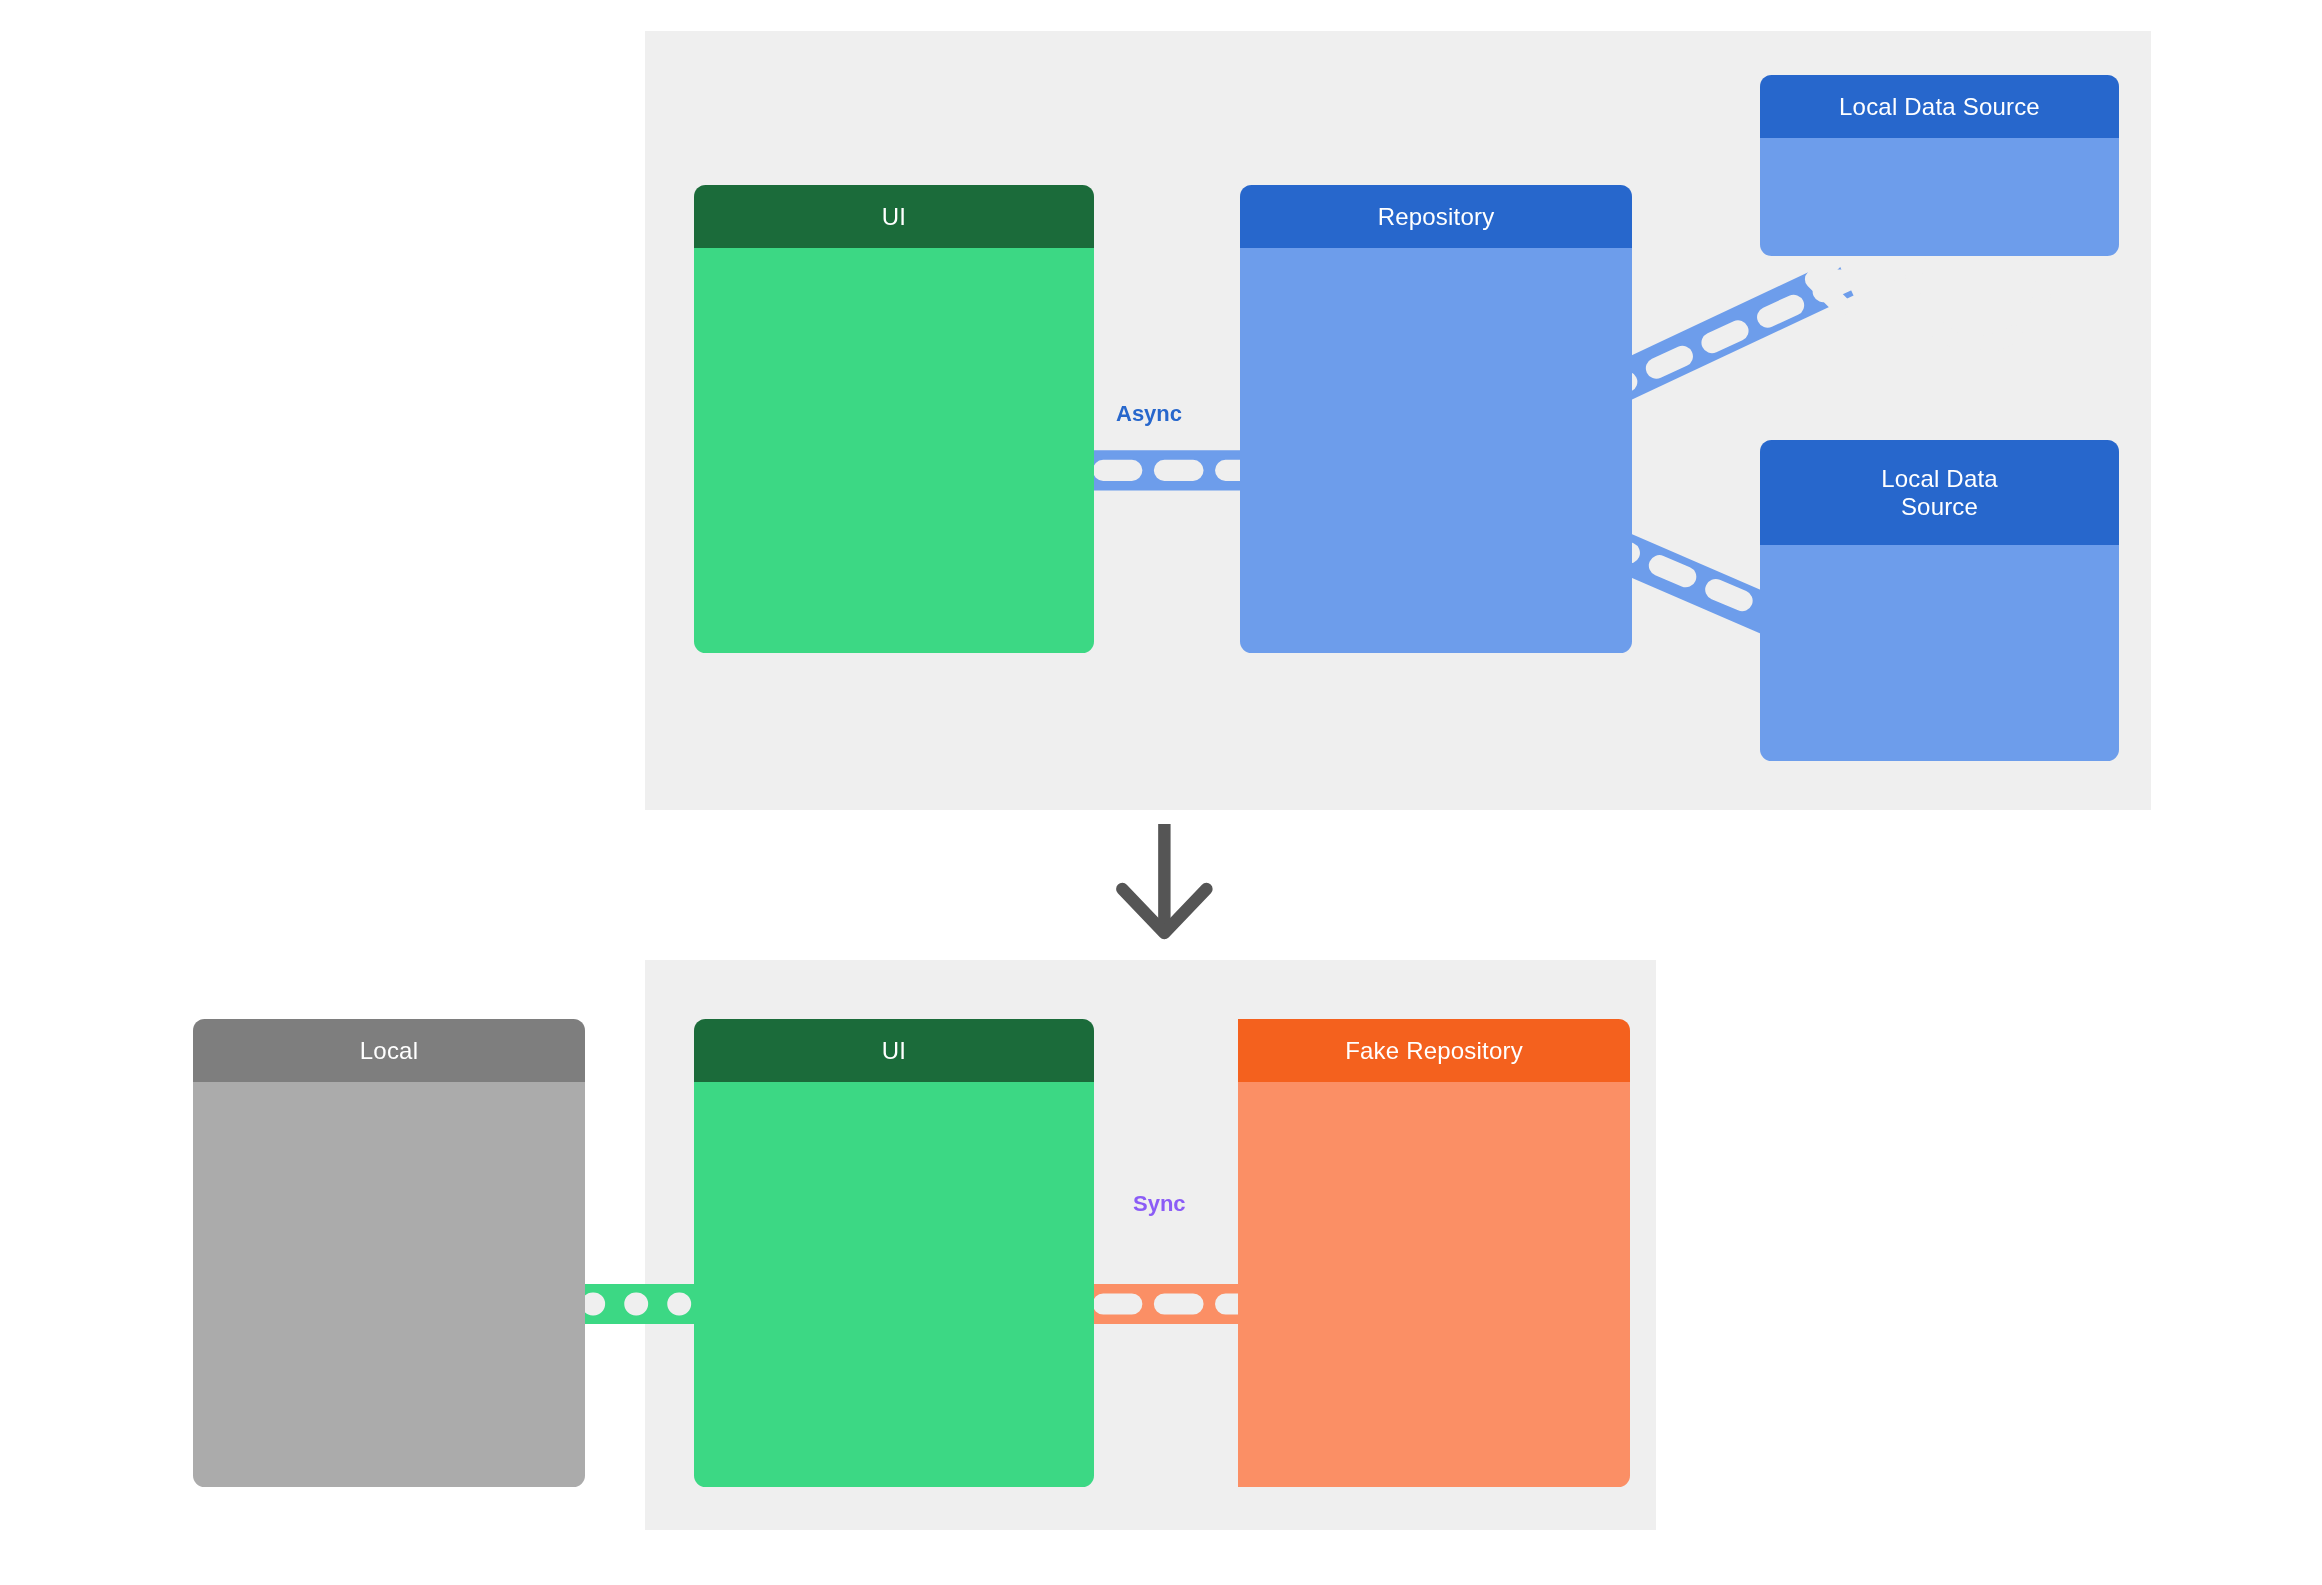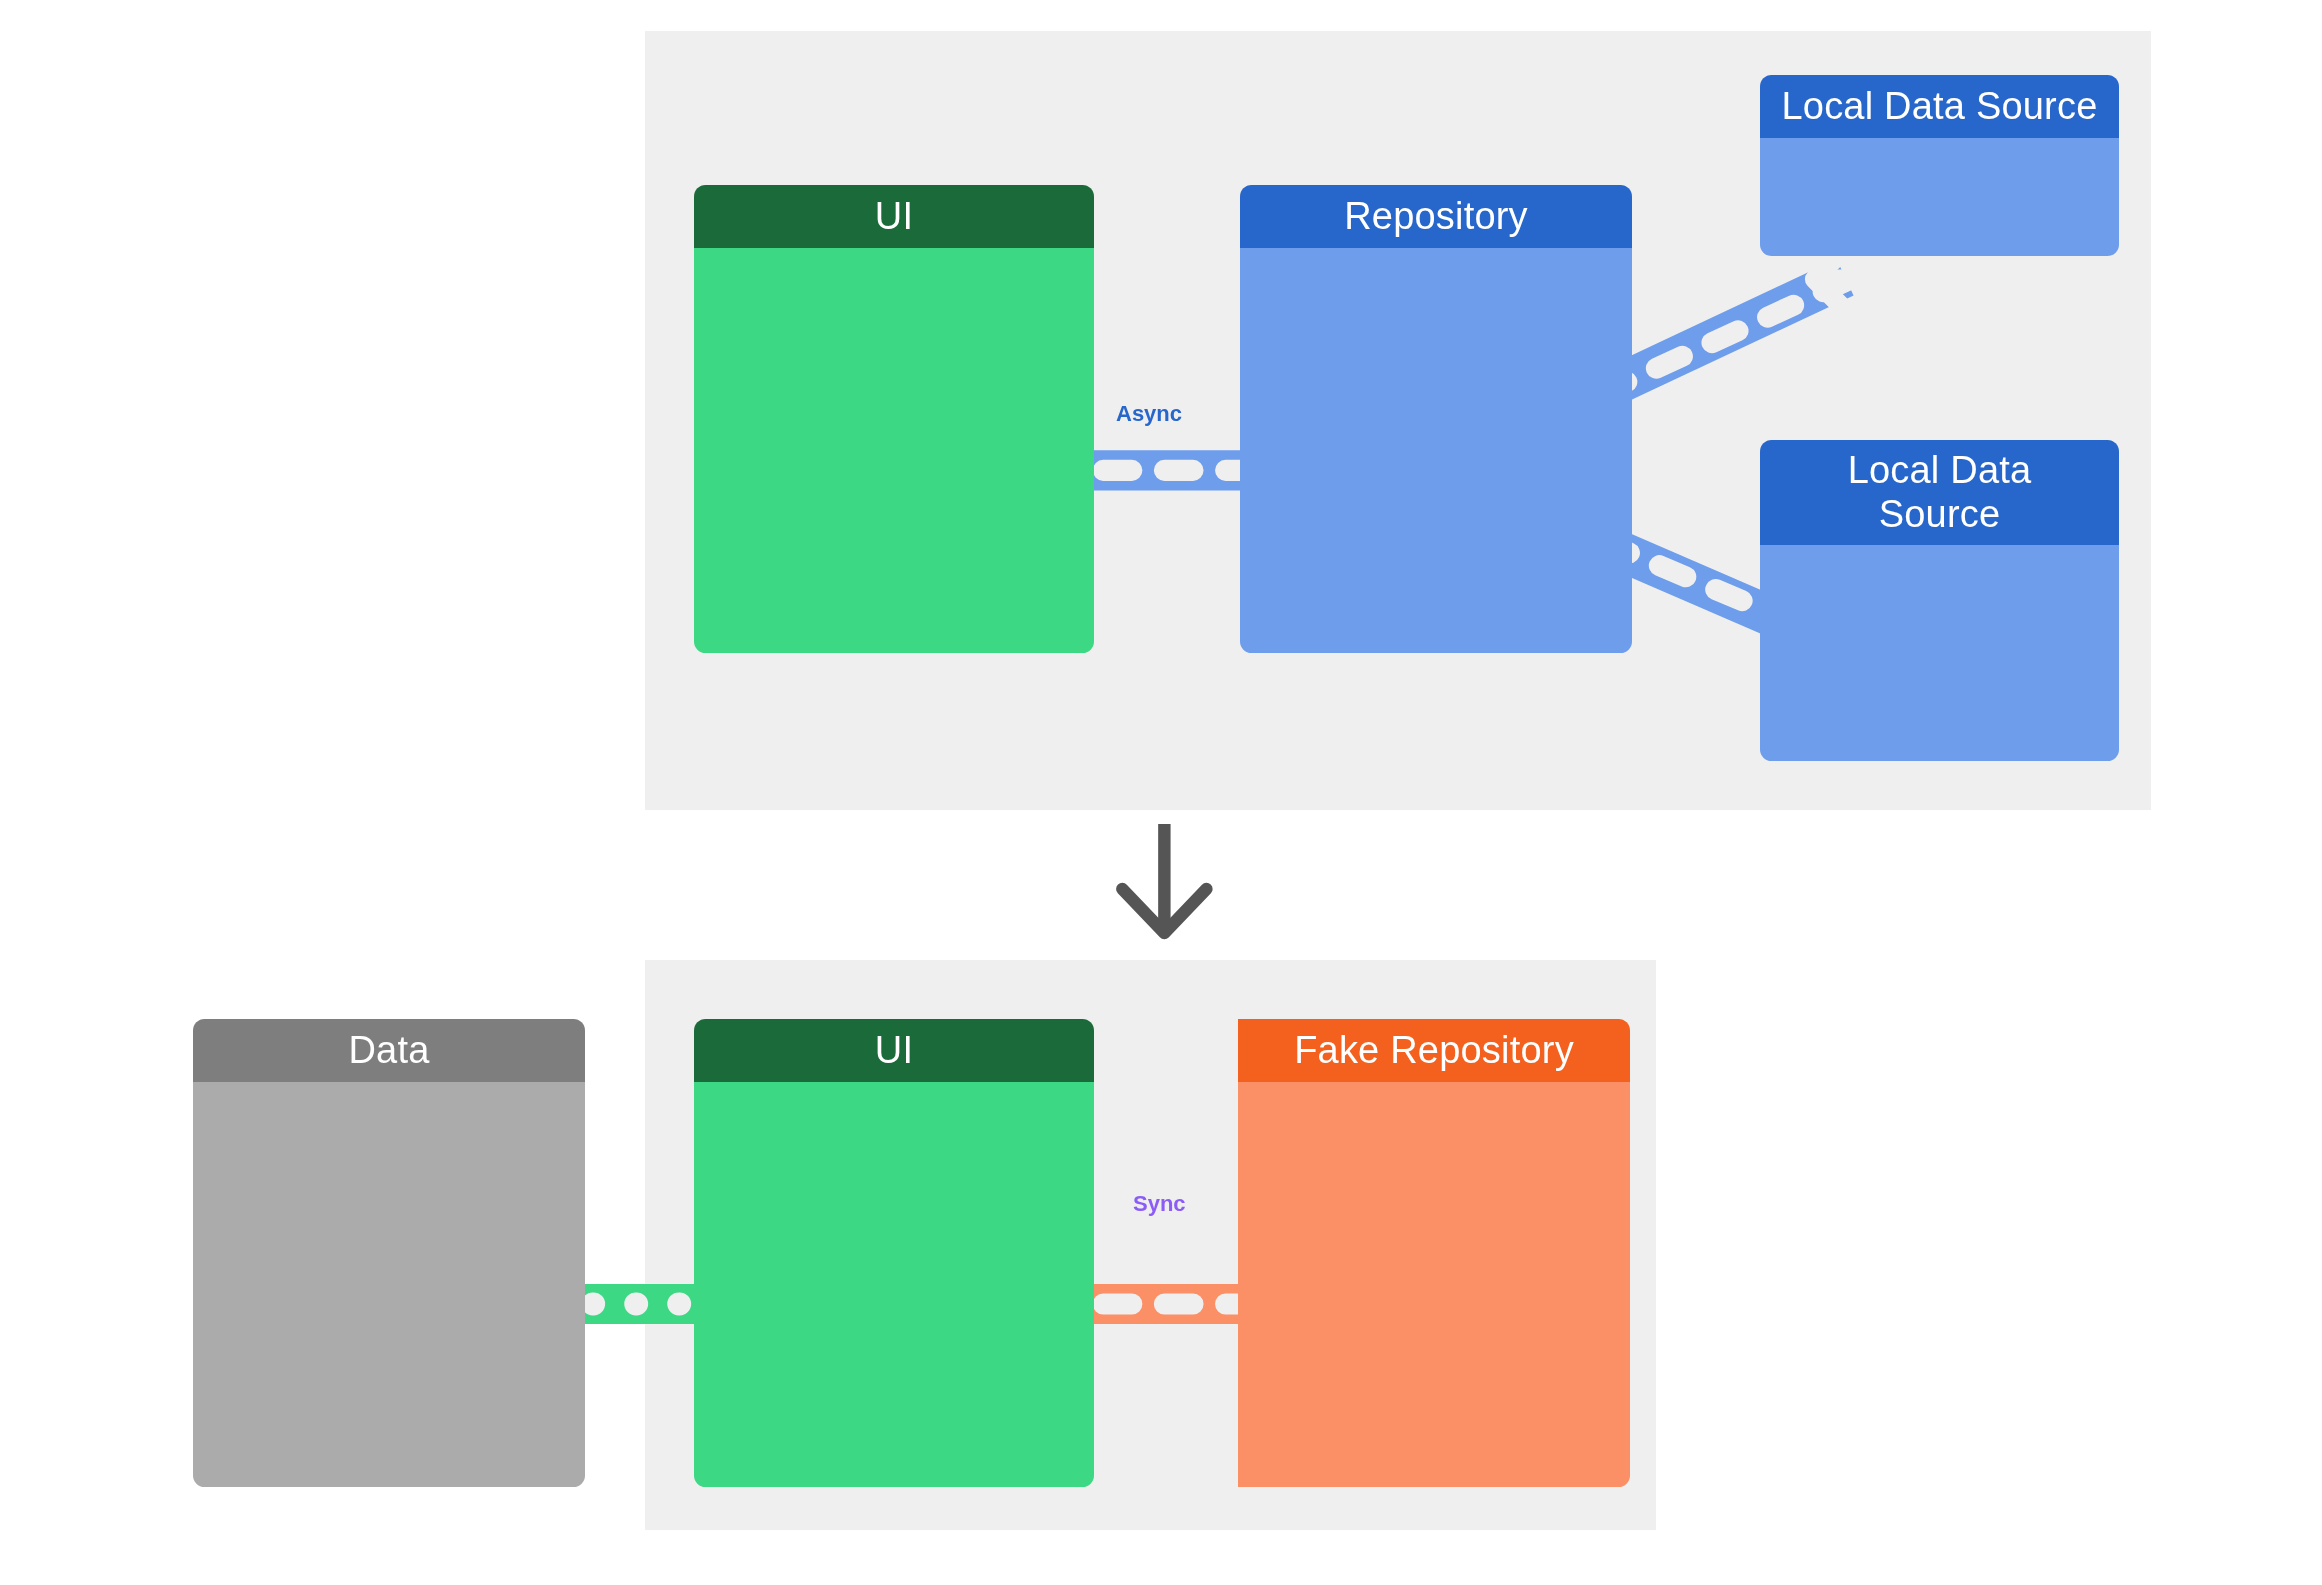--- a/index.html
+++ b/index.html
@@ -33,21 +33,21 @@
     display: flex;
     flex-direction: column;
   }
   .card-header {
     flex: 0 0 auto;
     display: flex;
     align-items: center;
     justify-content: center;
     text-align: center;
     color: #ffffff;
-    font-size: 38px;
+    font-size: 24px;
     line-height: 1.15;
     letter-spacing: 0.2px;
     padding: 0 9.6px;
     box-sizing: border-box;
   }
   .card-body {
     flex: 1 1 auto;
     position: relative;
   }
 
@@ -220,21 +220,21 @@
     <div class="card-header">
       <span>
         <span>Local Data</span><br>
         <span>Source</span>
       </span>
     </div>
     <div class="card-body"></div>
   </div>
 
   <div class="card card-test" id="card-test">
-    <div class="card-header">Data</div>
+    <div class="card-header">Local</div>
     <div class="card-body"></div>
   </div>
 
   <div class="card card-ui" id="card-ui-bottom">
     <div class="card-header">UI</div>
     <div class="card-body"></div>
   </div>
 
   <div class="card card-fake" id="card-fake-repo">
     <div class="card-header">Fake Repository</div>

